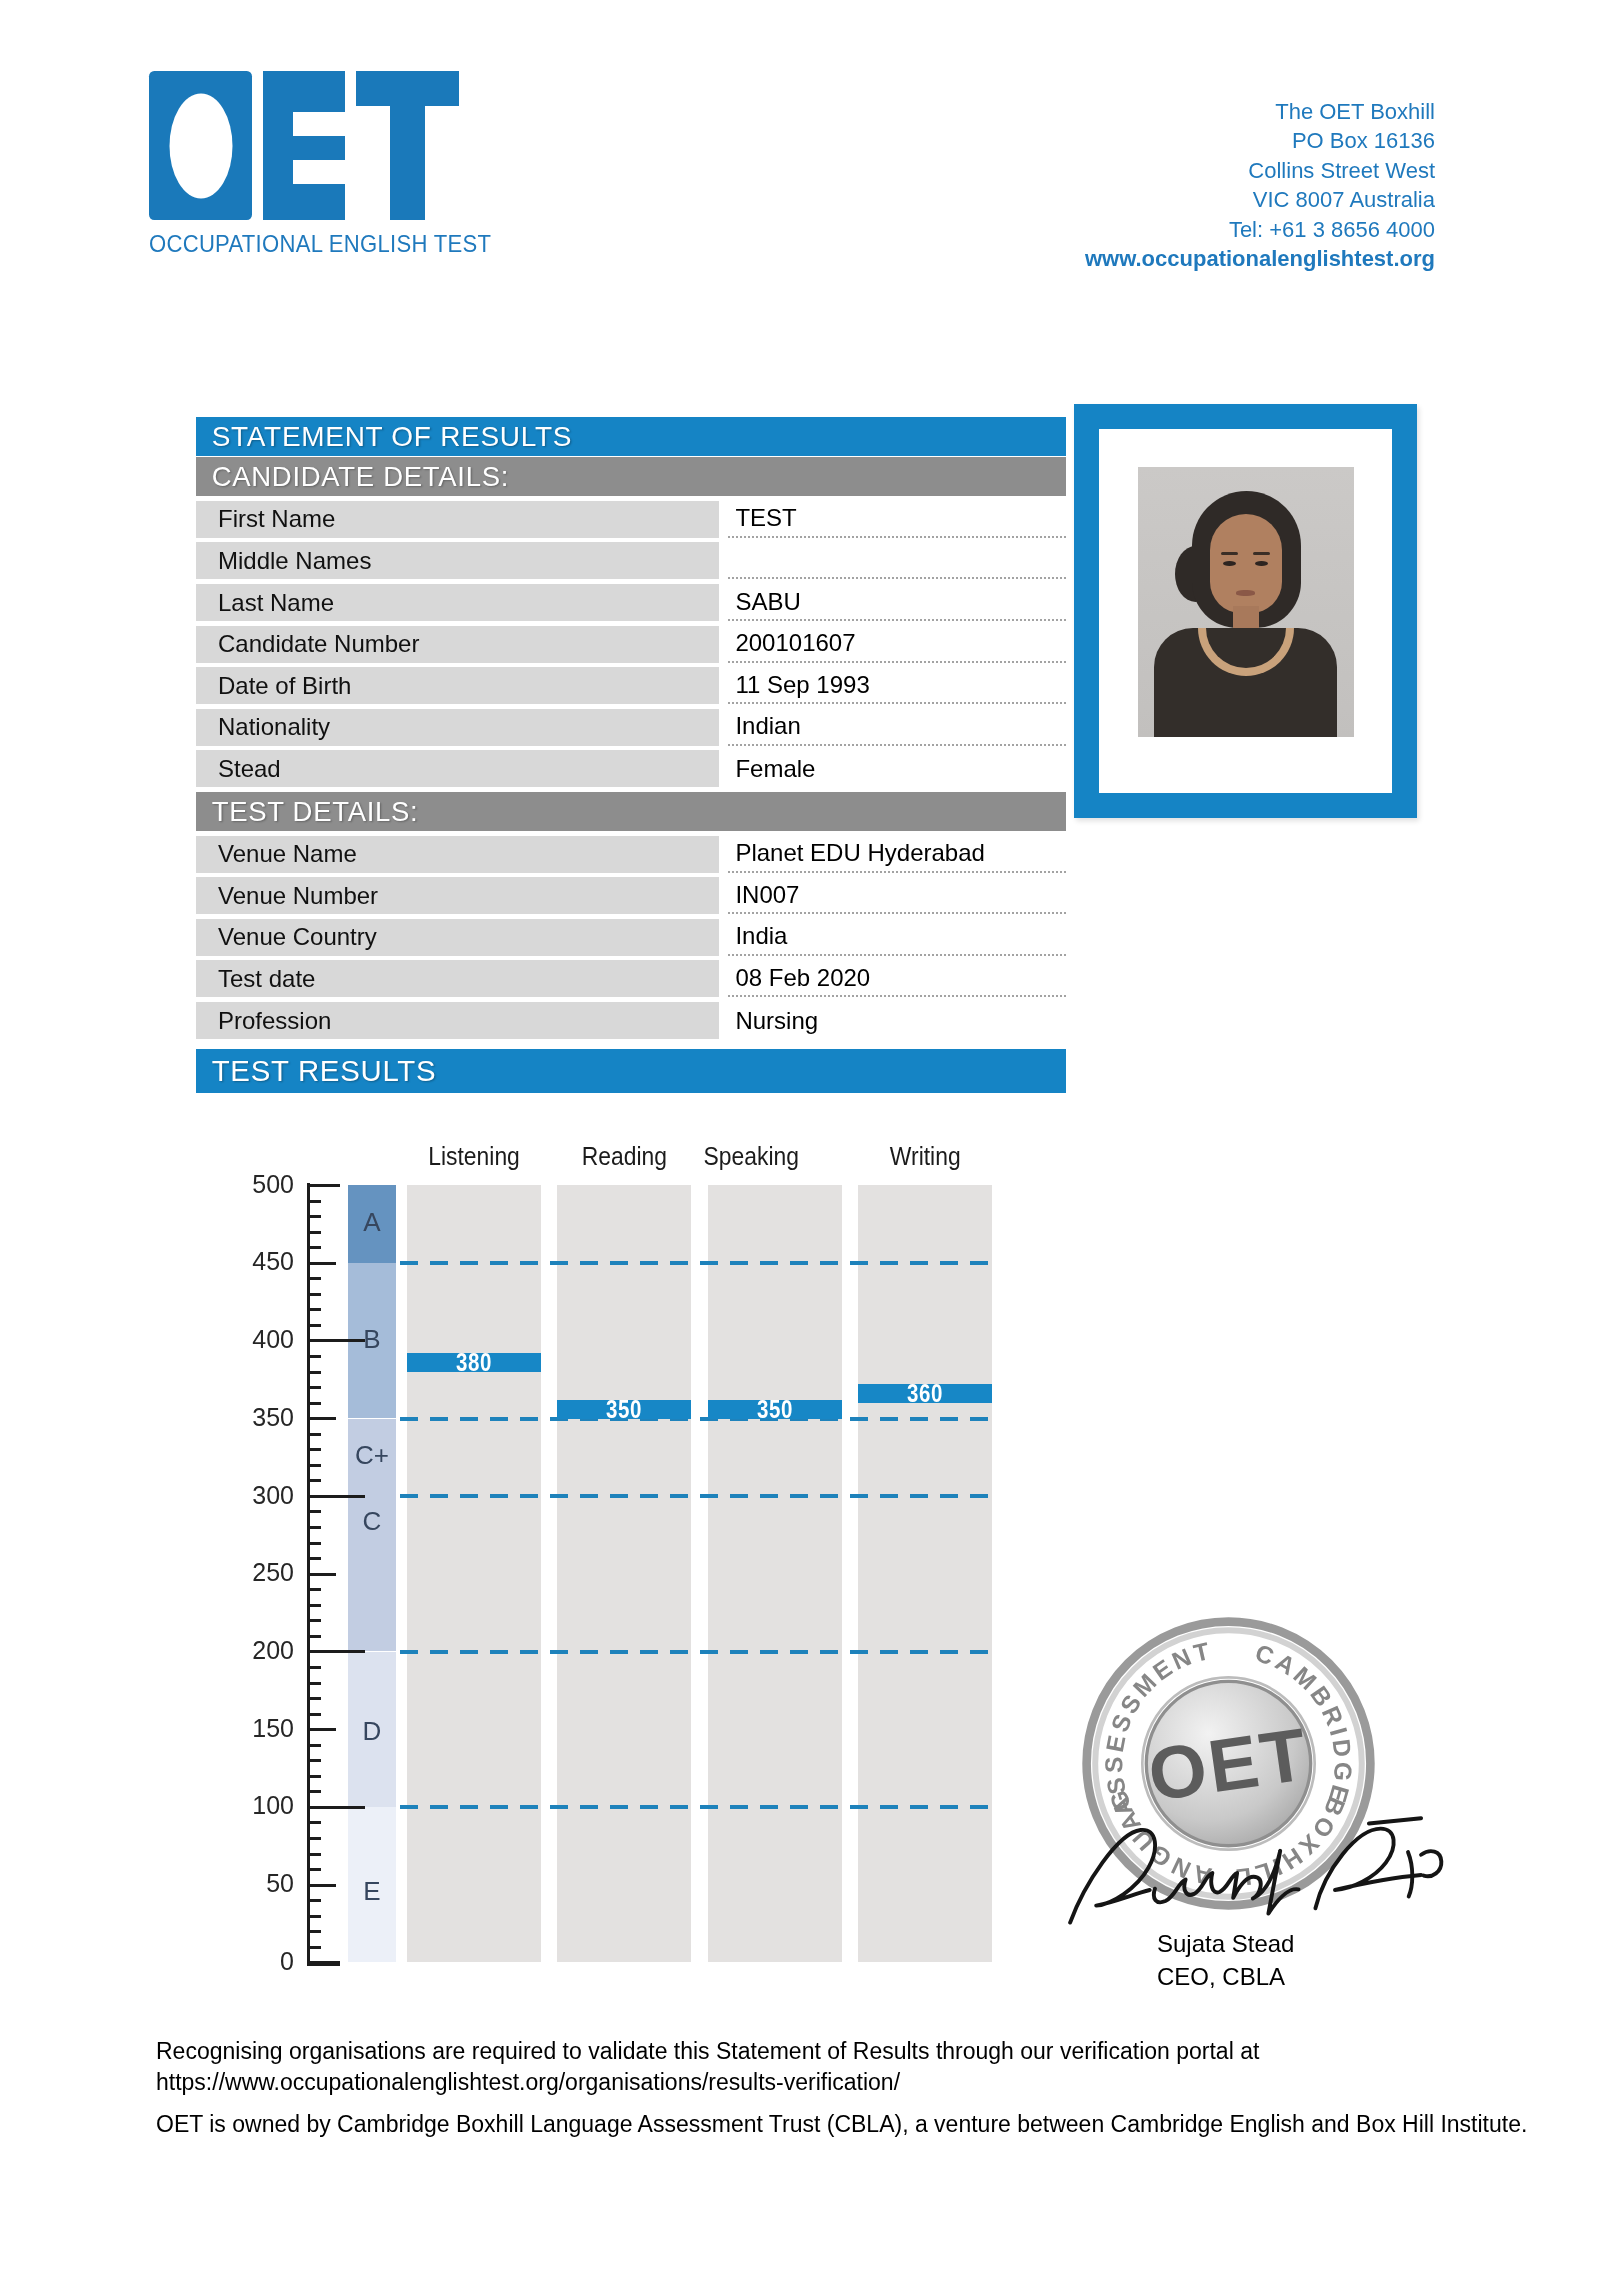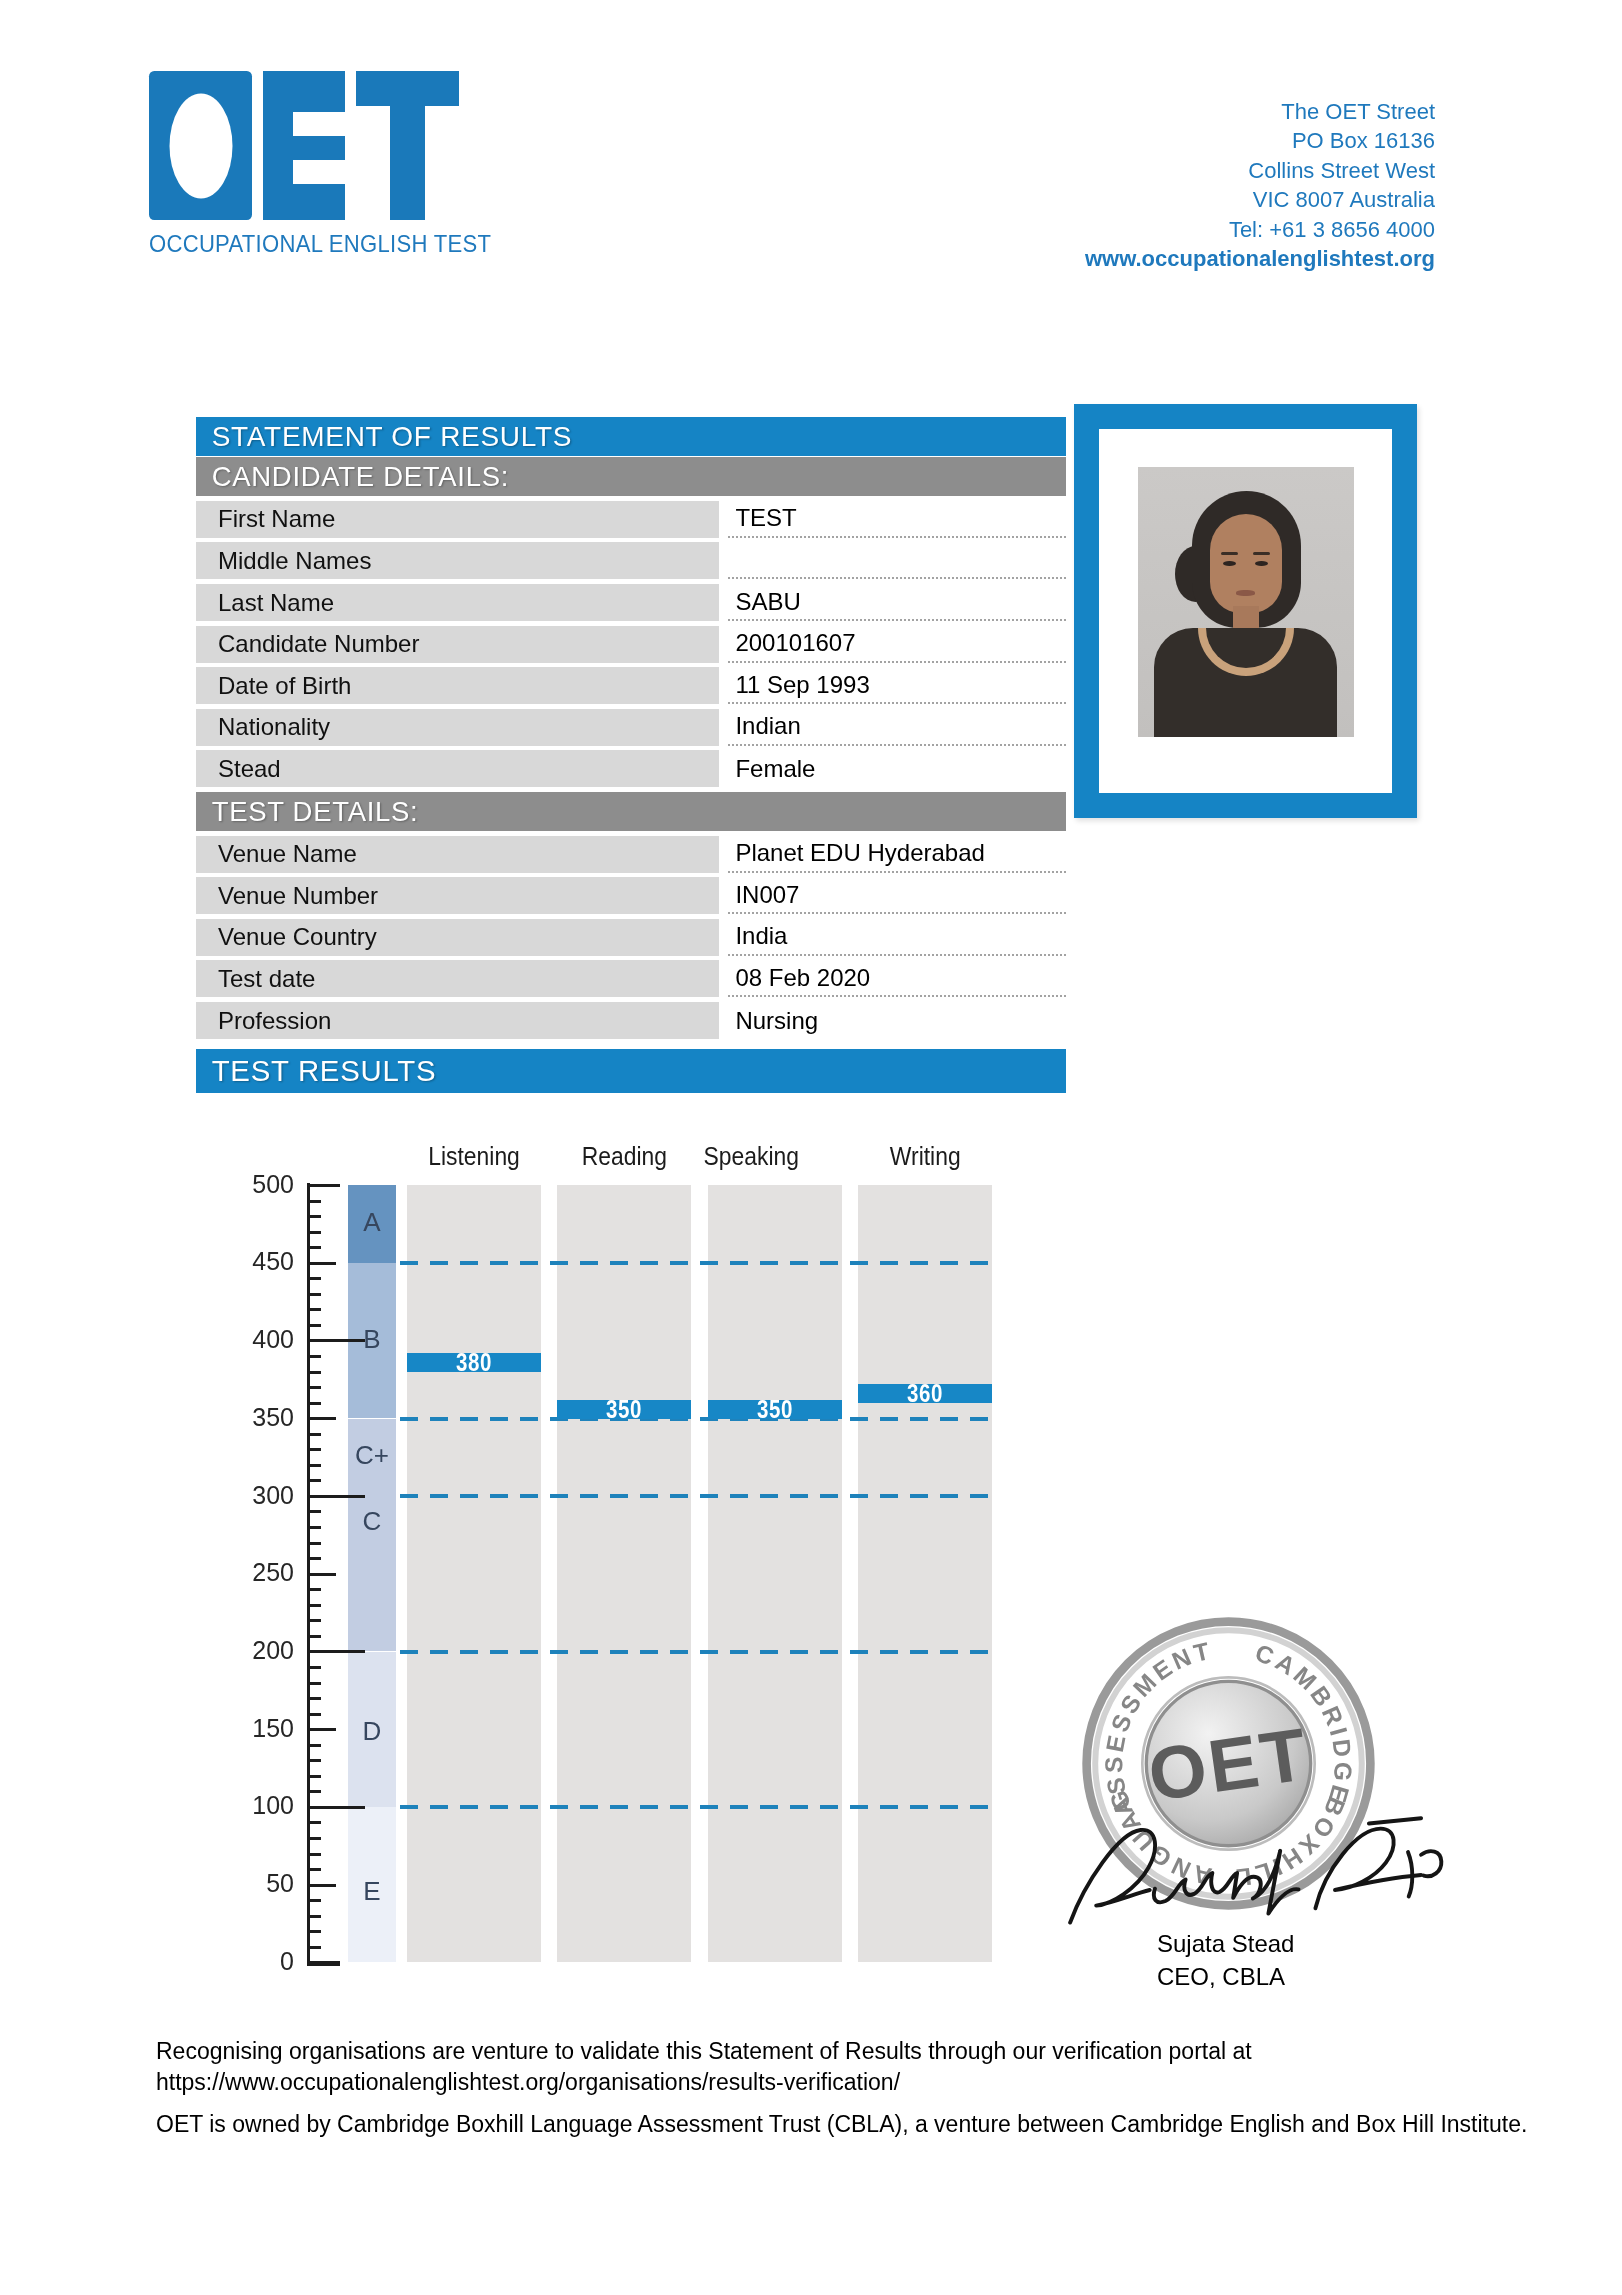--- a/index.html
+++ b/index.html
@@ -89,21 +89,21 @@
         <i class="e2"></i>
       </div>
     <div class="logo-t">
         <div class="t-top"></div>
         <div class="t-stem"></div>
       </div>
   </div>
   <div class="logo-sub">OCCUPATIONAL ENGLISH TEST</div>
 
   <div class="contact">
-    <div>The OET Street</div>
+    <div>The OET Boxhill</div>
     <div>PO Box 16136</div>
     <div>Collins Street West</div>
     <div>VIC 8007 Australia</div>
     <div>Tel: +61 3 8656 4000</div>
     <div class="website">www.occupationalenglishtest.org</div>
   </div>
 
   <div class="photo-frame">
     <div class="photo">
       <div class="bun"></div>
@@ -329,19 +329,19 @@
       <path d="M398,146 C412,88 462,24 498,24 C522,24 524,52 506,76 C488,100 454,116 428,118 C470,108 524,98 560,95"></path>
       <path d="M540,60 C549,82 548,112 541,128"></path>
       <path d="M560,64 C574,54 590,58 591,74 C592,90 577,100 564,96"></path>
       <path d="M480,16 L560,8"></path>
     </g>
   </svg>
   <div class="sig-name">Sujata Stead</div>
   <div class="sig-title">CEO, CBLA</div>
 
   <div class="footer1">
-    <div>Recognising organisations are venture to validate this Statement of Results through our verification portal at</div>
+    <div>Recognising organisations are required to validate this Statement of Results through our verification portal at</div>
     <div>https://www.occupationalenglishtest.org/organisations/results-verification/</div>
   </div>
   <div class="footer2">OET is owned by Cambridge Boxhill Language Assessment Trust (CBLA), a venture between Cambridge English and Box Hill Institute.</div>
 
 </div>
 
 
 </body></html>

